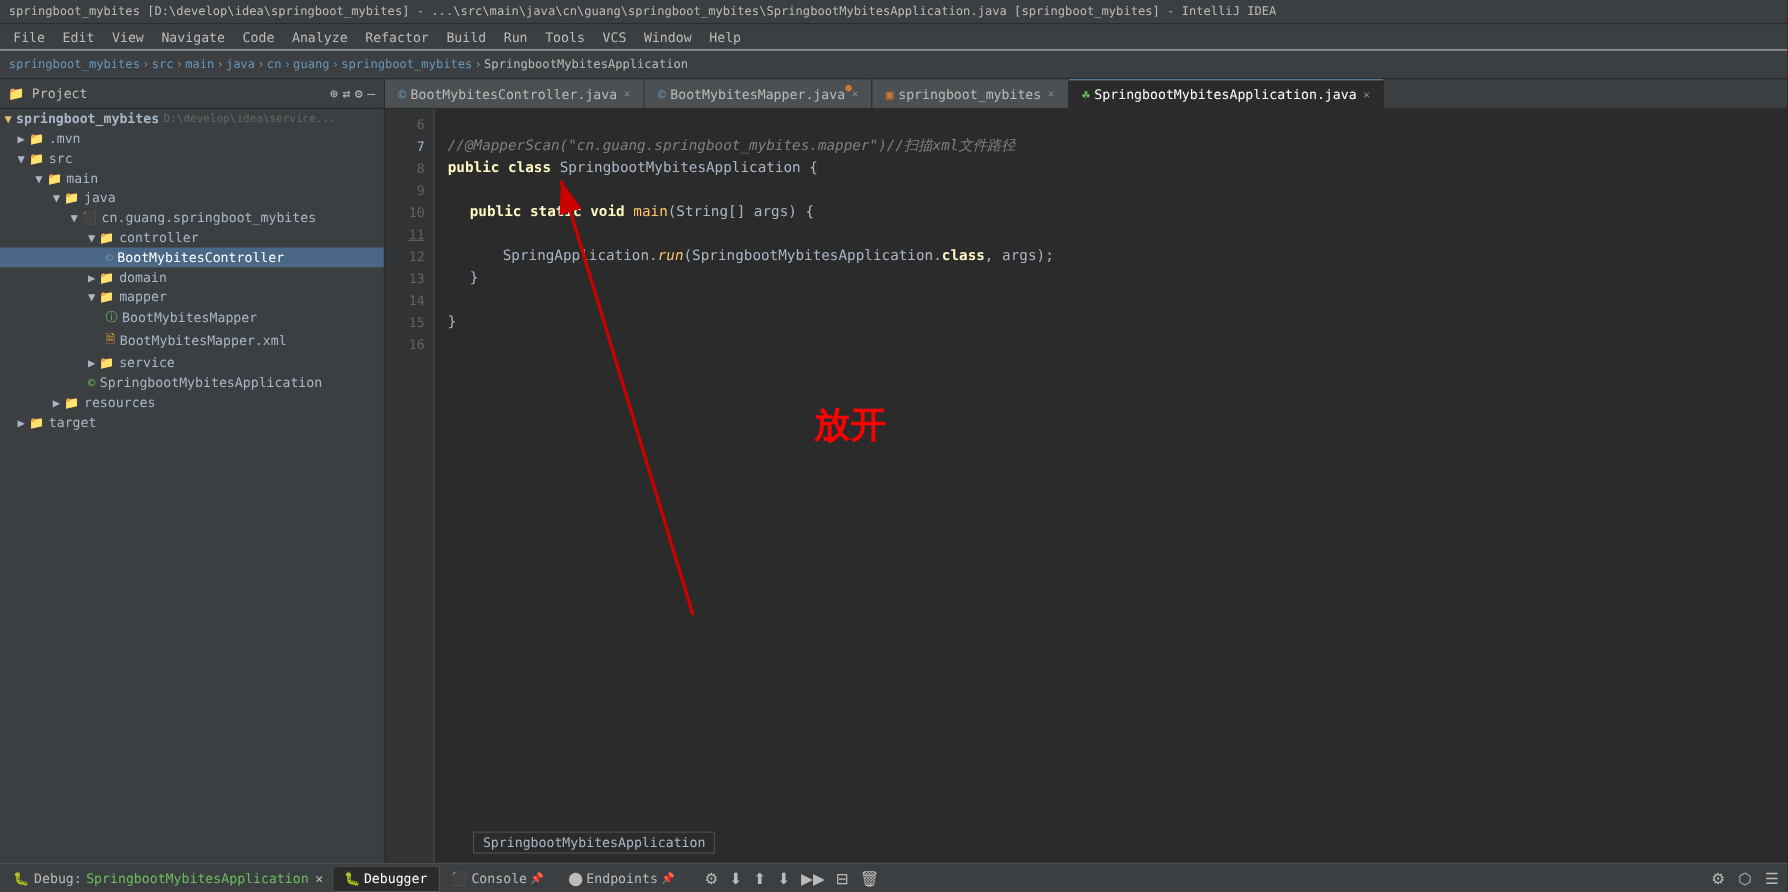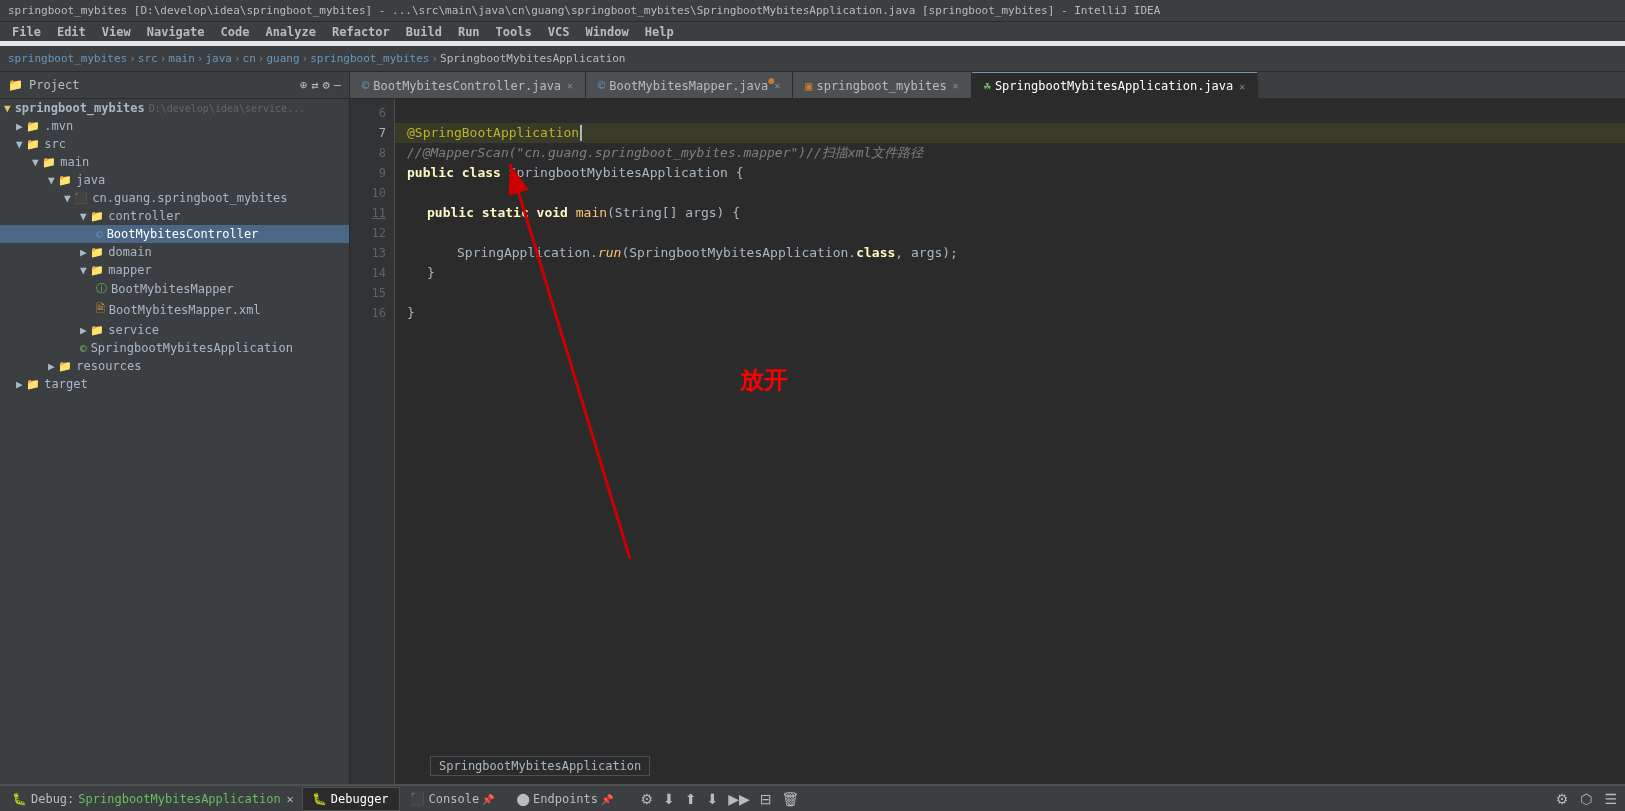--- a/index.html
+++ b/index.html
@@ -17,22 +17,21 @@
       border-bottom: 1px solid #2b2b2b;
     }
     
     
     #menu-bar {
       background: #3c3f41;
       display: flex;
       align-items: center;
       height: 24px;
       padding: 0 4px;
-      border-bottom: 5px solid #e5e5e5;
-      font-weight: bold;
+      border-bottom: 1px solid #e5e5e5;
     }
     #menu-bar span {
       color: #bbbbbb;
       font-size: 12px;
       padding: 2px 8px;
       cursor: pointer;
     }
 
     
     #breadcrumb-bar {
@@ -186,21 +185,21 @@
       left: 0;
       width: 100%;
       height: 100%;
       pointer-events: none;
     }
 
     
     #release-label {
       position: absolute;
       color: #ff0000;
-      font-size: 24px;
+      font-size: 33px;
       font-weight: bold;
       top: 265px;
       left: 390px;
       pointer-events: none;
       z-index: 10;
     }
 
     
     #bottom-panel {
       height: 300px;
@@ -460,23 +459,20 @@
         <span class="line-num">13</span>
         <span class="line-num">14</span>
         <span class="line-num">15</span>
         <span class="line-num">16</span>
       </div>
 
       <div id="code-content">
 
         <div class="code-line">&nbsp;</div>
 
-        <div class="code-line highlighted">
-          <span class="annotation">@SpringBootApplication</span><span style="display:inline-block;width:2px;height:16px;background:#a9b7c6;vertical-align:middle;margin-left:1px;"></span>
-        </div>
 
         <div class="code-line">
           <span class="comment">//@MapperScan("cn.guang.springboot_mybites.mapper")//扫描xml文件路径</span>
         </div>
 
         <div class="code-line">
           <span class="kw">public </span>
           <span class="kw">class </span>
           <span style="color:#a9b7c6;">SpringbootMybitesApplication </span>
           <span>{</span>

